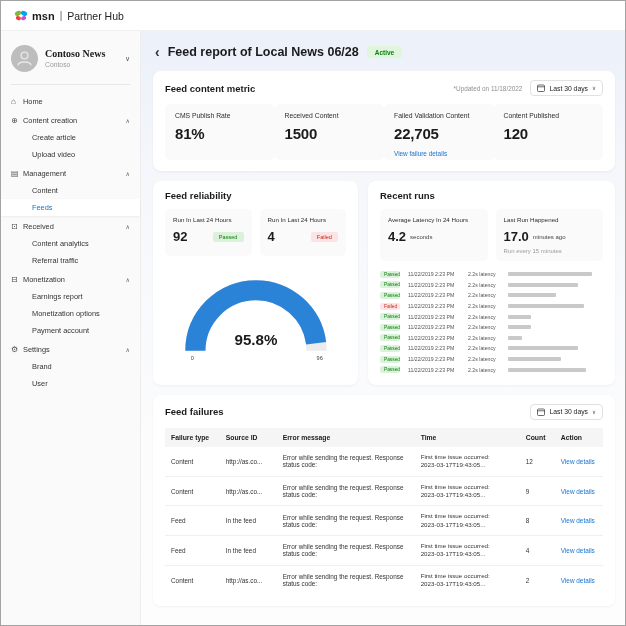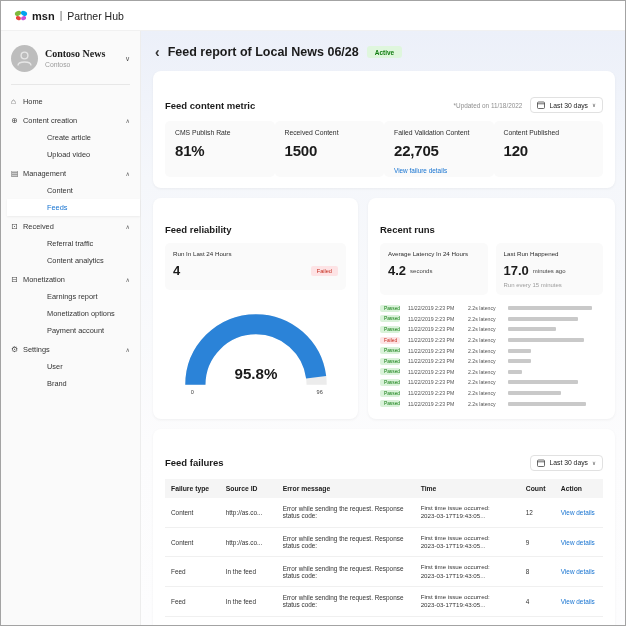--- a/index.html
+++ b/index.html
@@ -23,30 +23,30 @@
   .account { display:flex; align-items:center; gap:7px; padding:6px 10px 8px 10px; cursor:pointer; }
   .avatar { width:27px; height:27px; border-radius:50%; background:#bdbdbd; display:flex; align-items:center; justify-content:center; flex:none; }
   .account-text { display:flex; flex-direction:column; line-height:1.25; }
   .account-name { font-size:10px; font-weight:bold;font-family:Liberation Serif, serif; }
   .account-sub { font-size:6.8px; color:#9b9b9b; }
   .account-chev { margin-left:auto; font-size:7px; color:#555; }
   .sidebar-divider { border-top:1px solid #e7e7e7; margin:4px 10px 8px 10px; }
   .nav-item { display:flex; align-items:center; height:17px; padding:0 10px; font-size:7.4px; color:#333; cursor:pointer; }
   .nav-item.group { margin-top:2px; }
   .nav-icon { width:12px; font-size:8px; color:#4d4d4d; }
-  .nav-item.sub { padding-left:40px;margin-left:6px; }
+  .nav-item.sub { padding-left:31px; }
   .nav-item .chev { margin-left:auto; font-size:6px; color:#666; }
   .nav-item.selected { background:#fff; color:#1673d1; box-shadow:0 1px 2px rgba(0,0,0,.06); }
   
   .main { flex:1; padding:8px 10px 0 12px; background:linear-gradient(180deg,#ecf0f9 0%,#f5f7fb 25%,#fcfcfd 70%,#fdfdfe 100%); overflow:hidden; }
   .page-header { display:flex; align-items:center; gap:8px; height:26px; margin-bottom:6px; padding-left:2px; }
   .back { font-size:14px; font-weight:bold; color:#333; cursor:pointer; line-height:1; }
   .page-title { font-size:12.5px; font-weight:bold; }
   .status-badge { background:#dff6dd; color:#107c10; font-size:6.5px; font-weight:bold; padding:2.5px 8px; border-radius:3px; }
-  .card { background:#fff; border-radius:8px; box-shadow:0 1px 3px rgba(0,0,0,.05); padding:26px 12px 11px 12px; }
+  .card { background:#fff; border-radius:8px; box-shadow:0 1px 3px rgba(0,0,0,.05); padding:9px 12px 11px 12px; }
   .card-header { display:flex; align-items:center; margin-bottom:8px; }
   .card-title { font-size:9.5px; font-weight:bold; }
   .updated { margin-left:auto; font-size:6.4px; color:#8f8f8f; margin-right:8px; }
   .range-btn { display:flex; align-items:center; gap:4px; border:1px solid #e1e1e1; border-radius:4px; background:#fff; font-size:6.8px; color:#222; padding:3px 6px; cursor:pointer; font-family:inherit; }
   .range-btn .chev { font-size:5.5px; color:#555; }
   .metric-card { margin-bottom:10px; }
   .metric-tiles { display:flex; gap:0; }
   .metric-tile { flex:1; background:#fafafa; border-radius:5px; padding:8px 10px; height:56px; }
   .metric-label { font-size:6.8px; color:#2c2c2c; margin-bottom:6px; }
   .metric-value { font-size:15px; font-weight:bold; letter-spacing:-.2px; }
@@ -138,24 +138,24 @@
         </div>
         <div class="nav-item sub selected">
           <span class="nav-label">Feeds</span>
         </div>
         <div class="nav-item group">
           <span class="nav-icon">⊡</span>
           <span class="nav-label">Received</span>
           <span class="chev">∧</span>
         </div>
         <div class="nav-item sub">
+          <span class="nav-label">Content analytics</span>
+        </div>
+        <div class="nav-item sub">
           <span class="nav-label">Referral traffic</span>
-        </div>
-        <div class="nav-item sub">
-          <span class="nav-label">Content analytics</span>
         </div>
         <div class="nav-item group">
           <span class="nav-icon">⊟</span>
           <span class="nav-label">Monetization</span>
           <span class="chev">∧</span>
         </div>
         <div class="nav-item sub">
           <span class="nav-label">Earnings report</span>
         </div>
         <div class="nav-item sub">
@@ -163,24 +163,24 @@
         </div>
         <div class="nav-item sub">
           <span class="nav-label">Payment account</span>
         </div>
         <div class="nav-item group">
           <span class="nav-icon">⚙</span>
           <span class="nav-label">Settings</span>
           <span class="chev">∧</span>
         </div>
         <div class="nav-item sub">
+          <span class="nav-label">Brand</span>
+        </div>
+        <div class="nav-item sub">
           <span class="nav-label">User</span>
-        </div>
-        <div class="nav-item sub">
-          <span class="nav-label">Brand</span>
         </div>
       </nav>
   </aside>
 
   <main class="main">
     <div class="page-header">
       <span class="back">‹</span>
       <h1 class="page-title">Feed report of Local News 06/28</h1>
       <span class="status-badge">Active</span>
     </div>
@@ -214,20 +214,27 @@
           </div>
         </div>
     </section>
 
     <div class="row2">
       <section class="card reliability-card">
         <div class="card-header">
           <h2 class="card-title">Feed reliability</h2>
         </div>
         <div class="mini-tiles" id="reliability-tiles">
+            <div class="mini-tile">
+              <div class="mini-label">Run In Last 24 Hours</div>
+              <div class="mini-value-row">
+                <span class="mini-value">92</span>
+                <span class="pill passed">Passed</span>
+              </div>
+            </div>
             <div class="mini-tile">
               <div class="mini-label">Run In Last 24 Hours</div>
               <div class="mini-value-row">
                 <span class="mini-value">4</span>
                 <span class="pill failed">Failed</span>
               </div>
             </div>
           </div>
         <div class="gauge-wrap">
           <svg width="176" height="96" viewBox="0 0 170 95">

